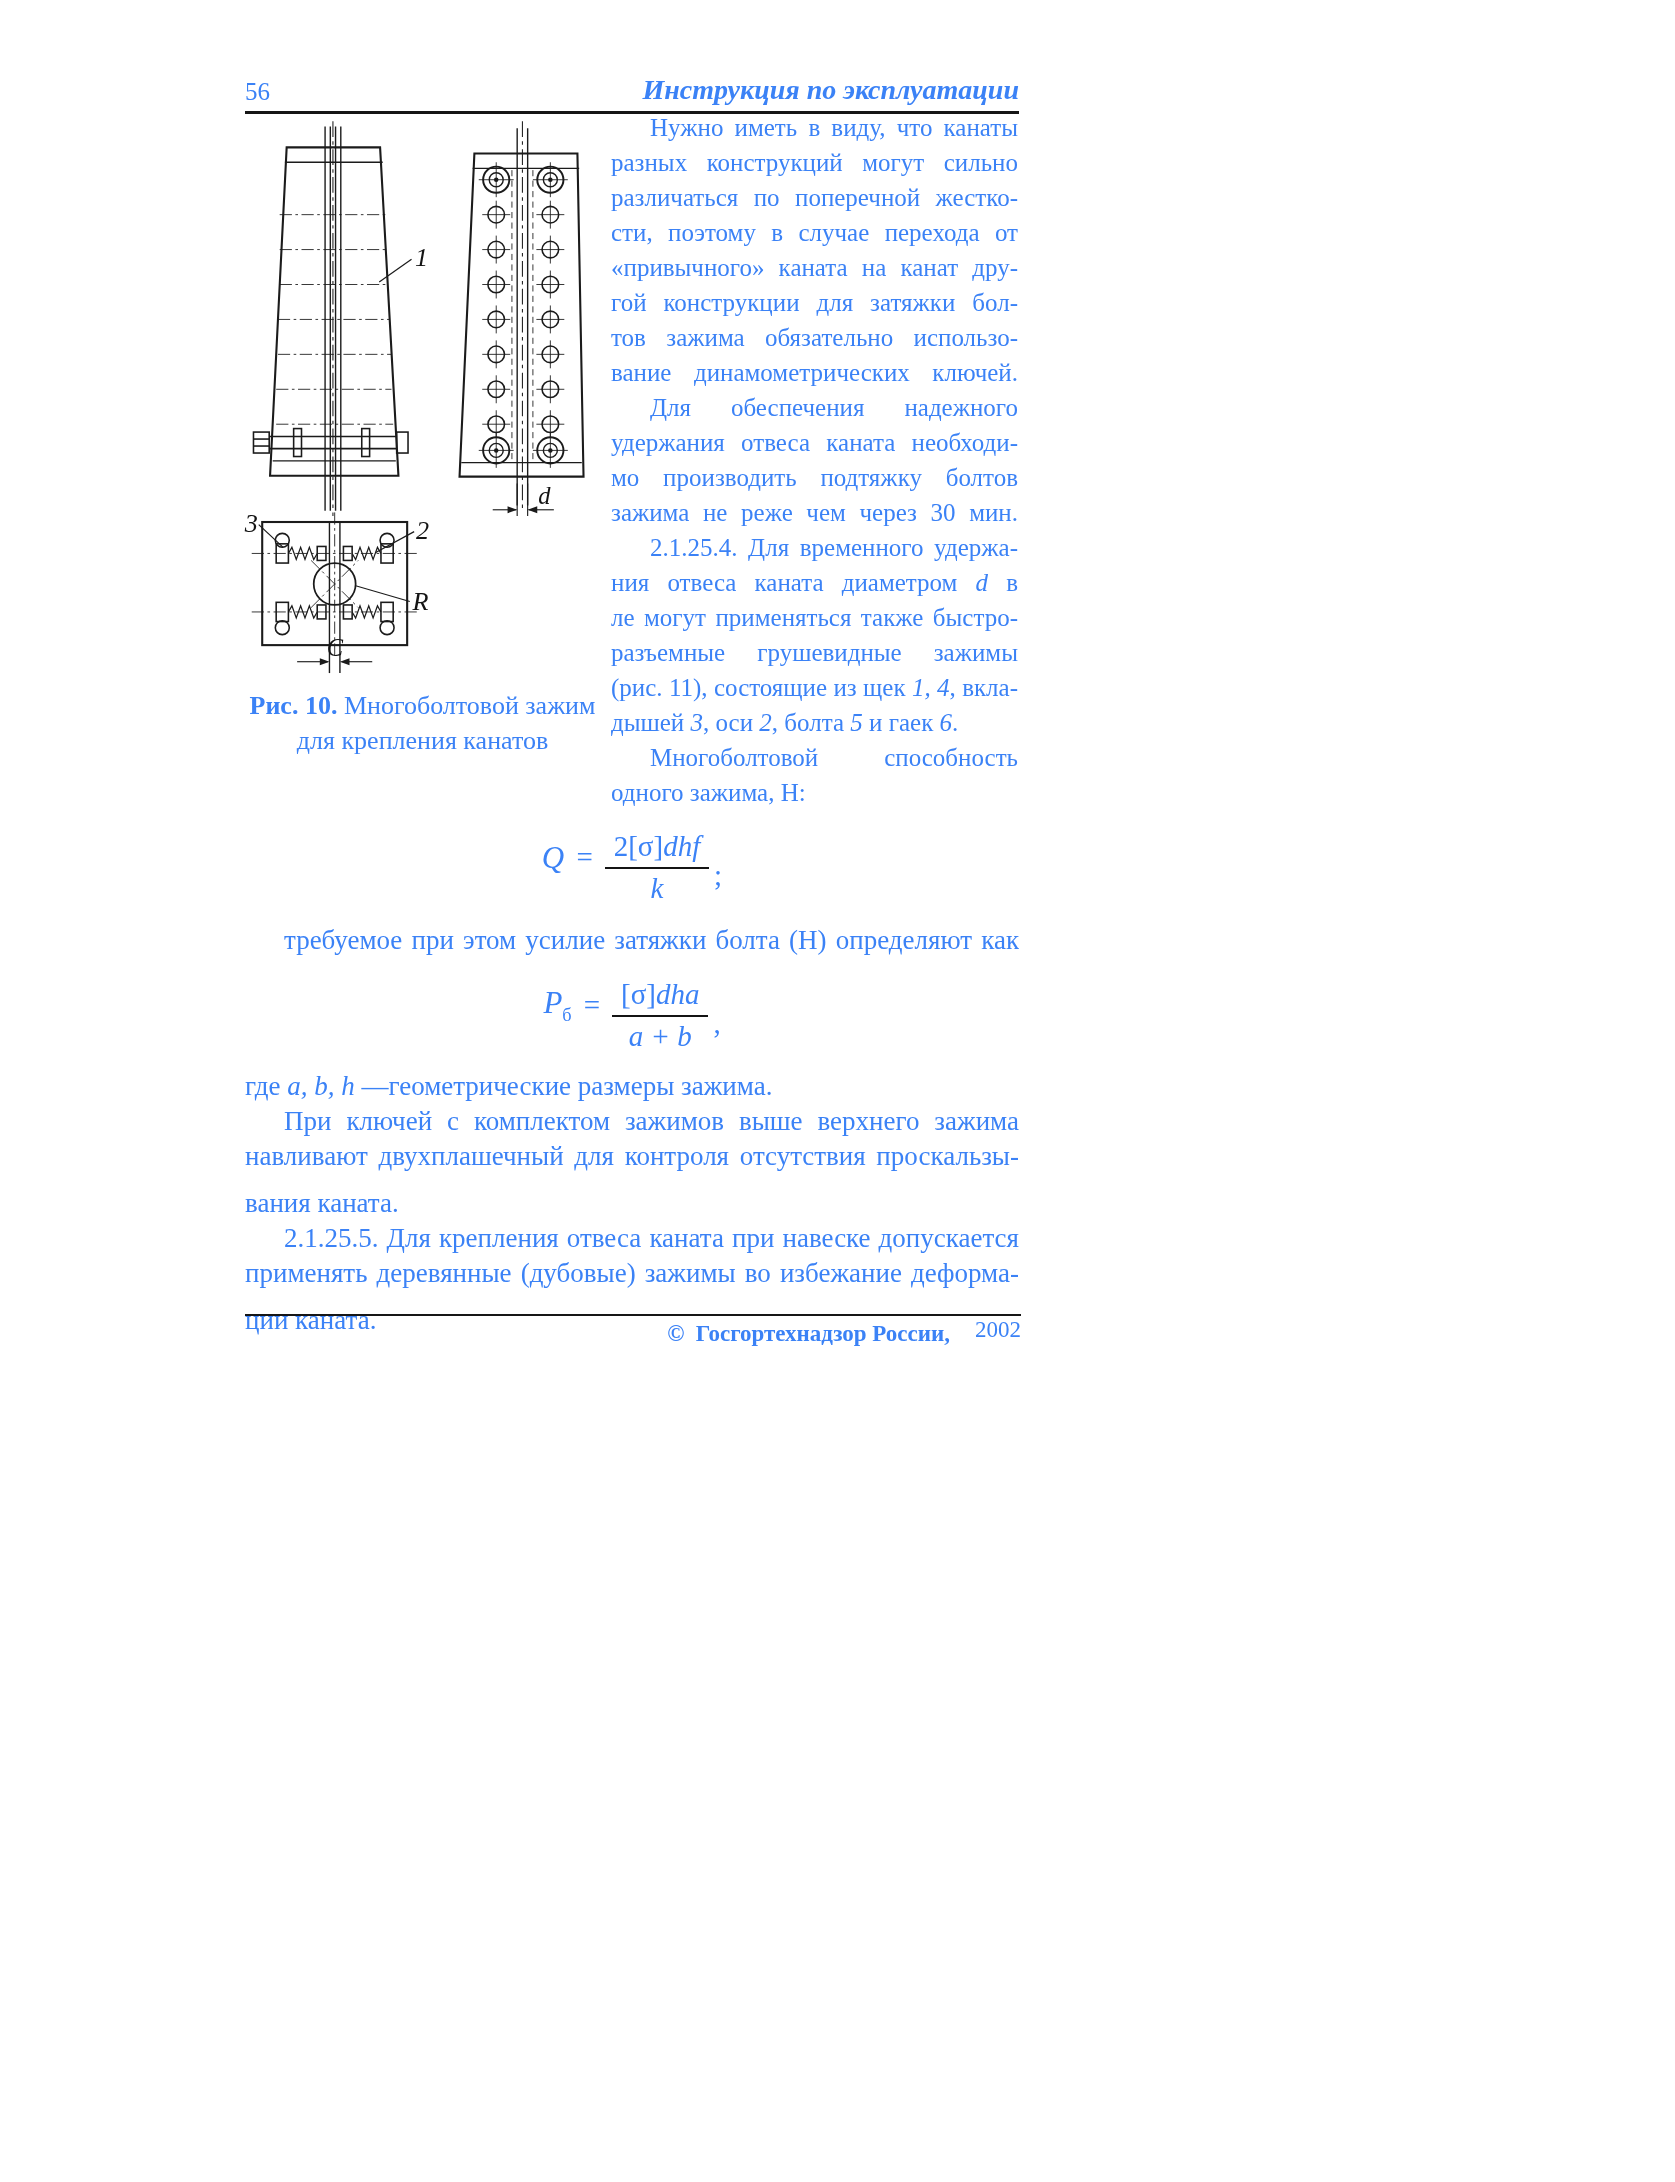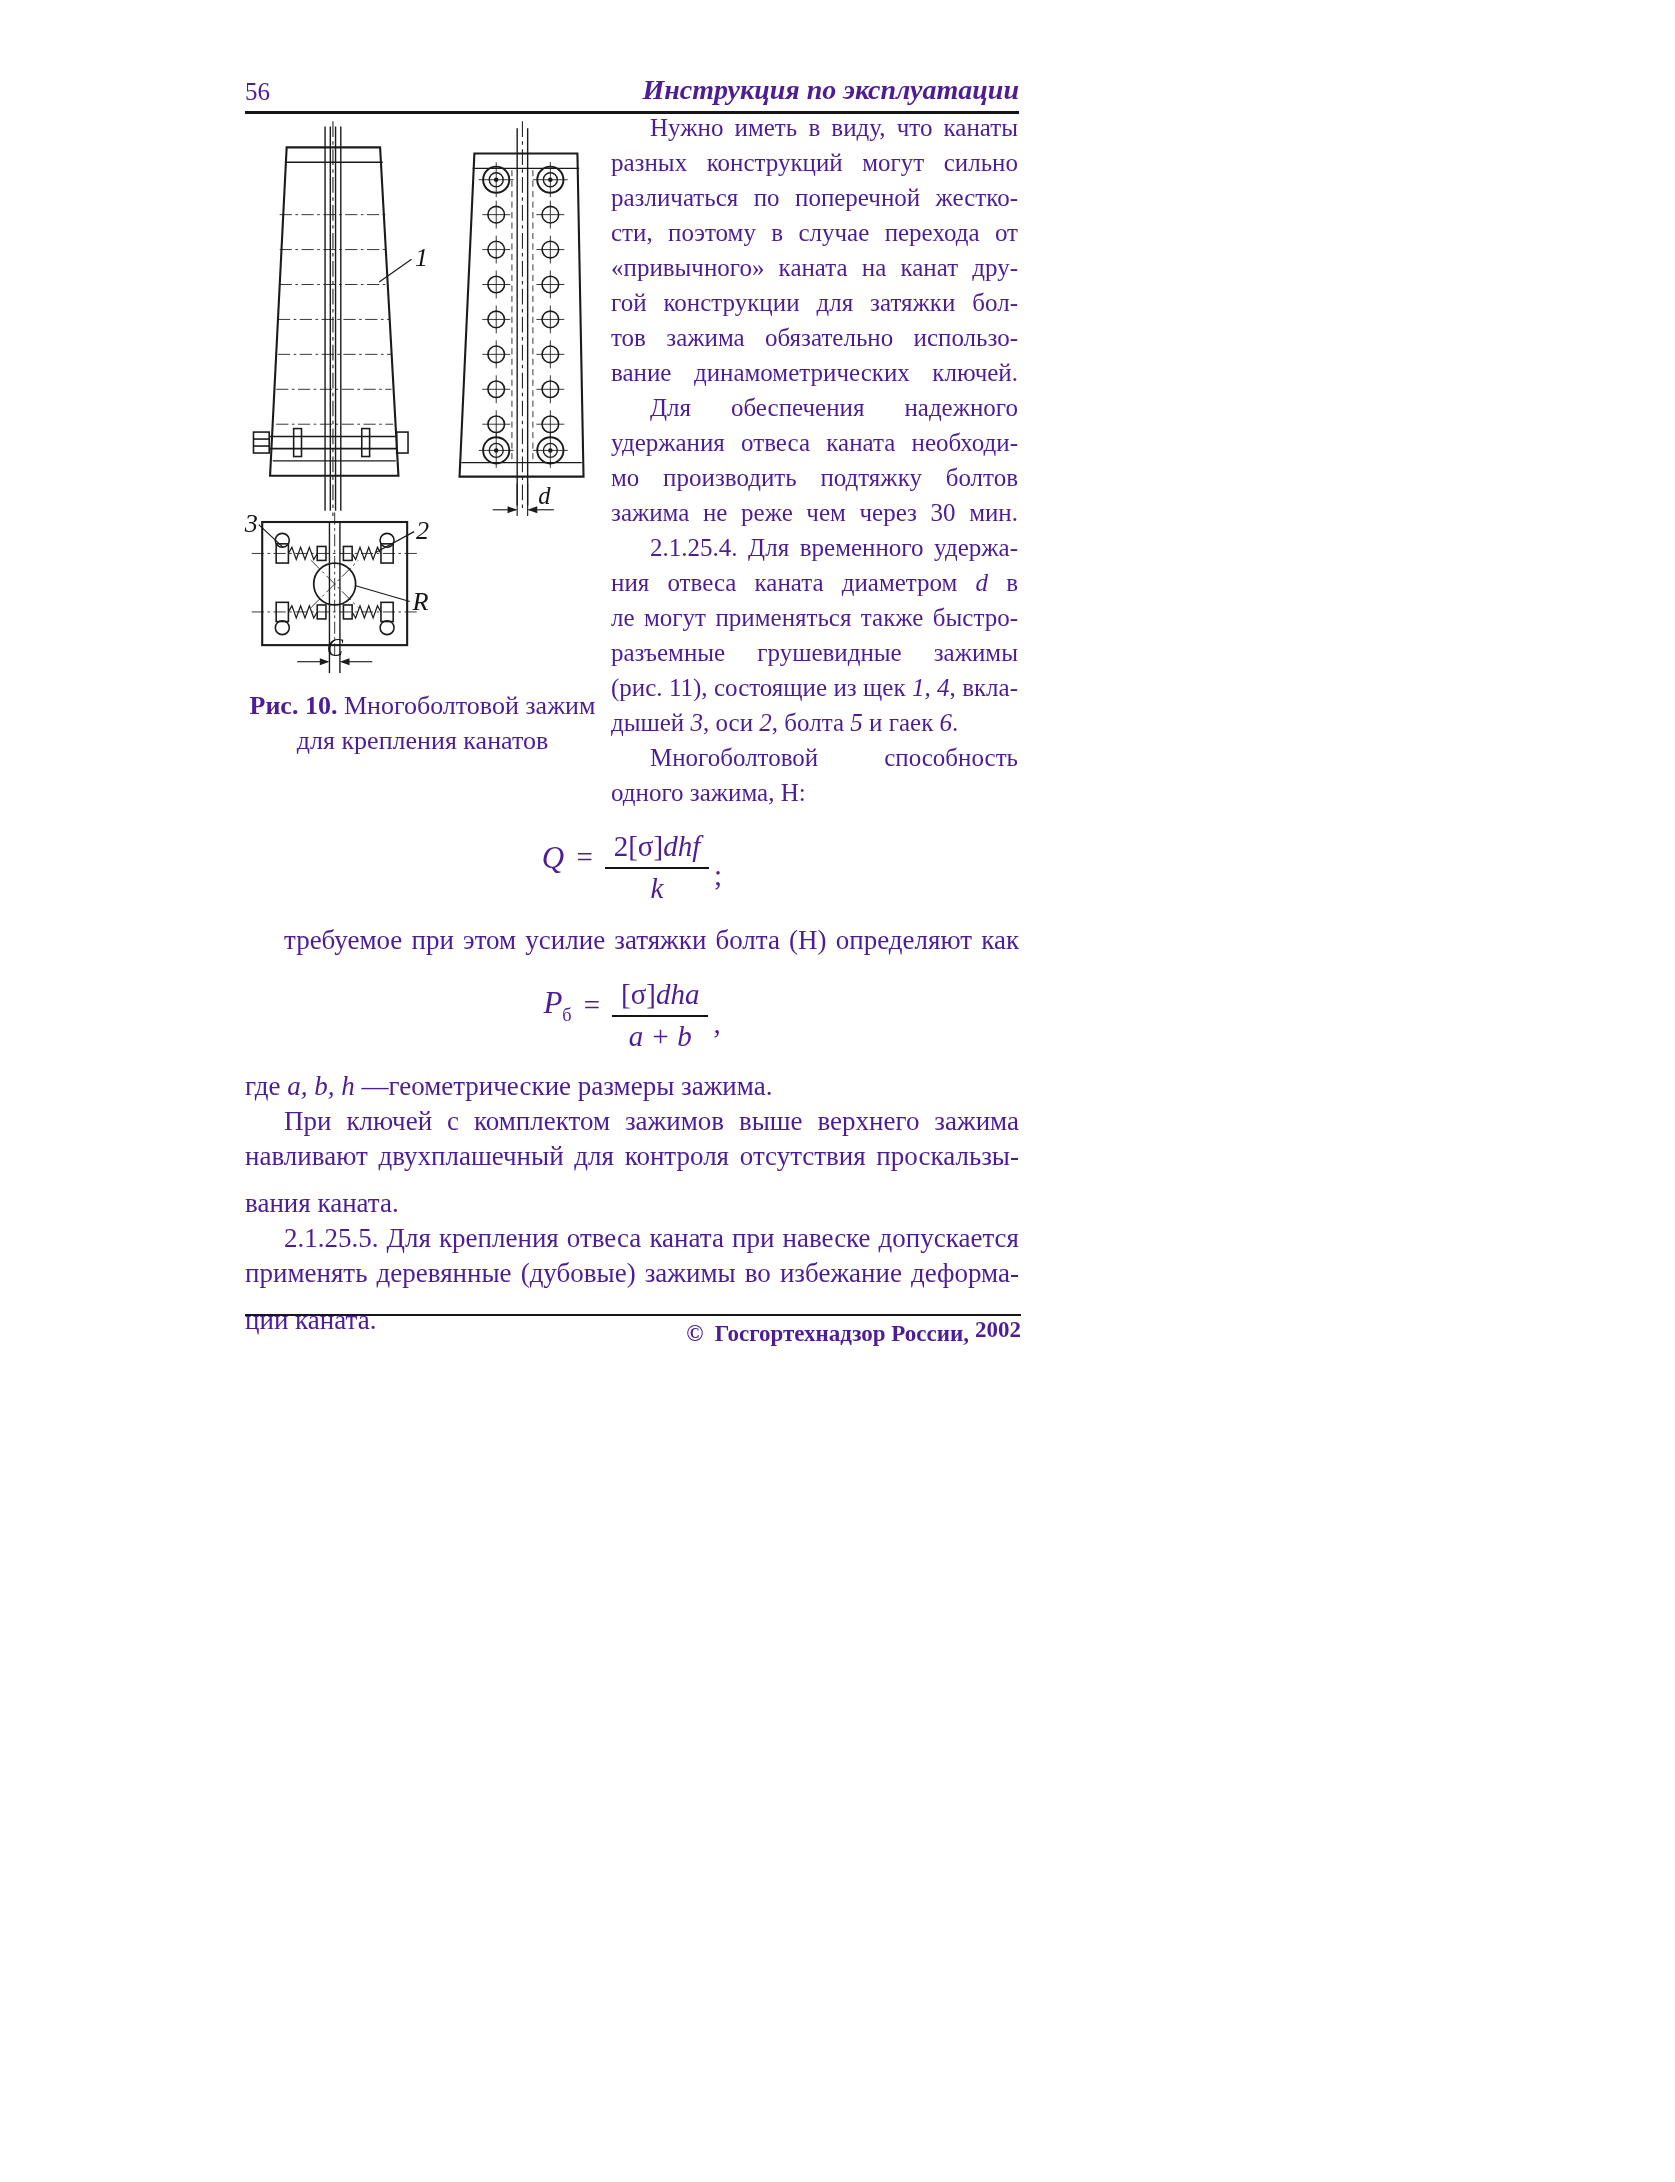--- a/index.html
+++ b/index.html
@@ -1,18 +1,18 @@
 <!DOCTYPE html>
 <html style="font-size:14px"><head>
 <meta charset="utf-8">
 <style>
   html,body { margin:0; padding:0; background:#ffffff; }
   .page {
     position:relative; width:1675px; height:2183px; background:#ffffff;
-    font-family:"Liberation Serif", serif; color:#4c1d95;
+    font-family:"Liberation Serif", serif; color:#3b82f6;
     overflow:hidden;
   }
   
   .hdr {
     position:absolute; left:245px; top:73px; width:774px; height:33px;
     display:flex; justify-content:space-between; align-items:flex-end;
   }
   .pgnum { font-size:25px; }
   .hdr-title { font-size:28px; font-style:italic; font-weight:bold; }
   .hdr-rule { position:absolute; left:245px; top:111px; width:774px; height:2.6px; background:#161616; }
@@ -64,21 +64,21 @@
     text-align:justify; text-align-last:justify;
   }
   .bln.nj { text-align:left; text-align-last:left;margin-top:12px; }
 
   
   .foot-rule { position:absolute; left:245px; top:1314px; width:776px; height:2.2px; background:#161616; }
   .footer {
     position:absolute; left:245px; top:1321px; width:776px;
     text-align:right; font-size:23px; font-weight:600;
   }
-  .footer .yr { display:inline-block; position:relative; top:-4.4px; margin-left:6px; font-weight:bold; }
+  .footer .yr { display:inline-block; position:relative; top:-4.4px; margin-left:25px; font-weight:normal; }
 </style>
 </head>
 <body>
 
 <div class="page">
 
   <div class="hdr">
     <span class="pgnum">56</span>
     <span class="hdr-title">Инструкция по эксплуатации</span>
   </div>

